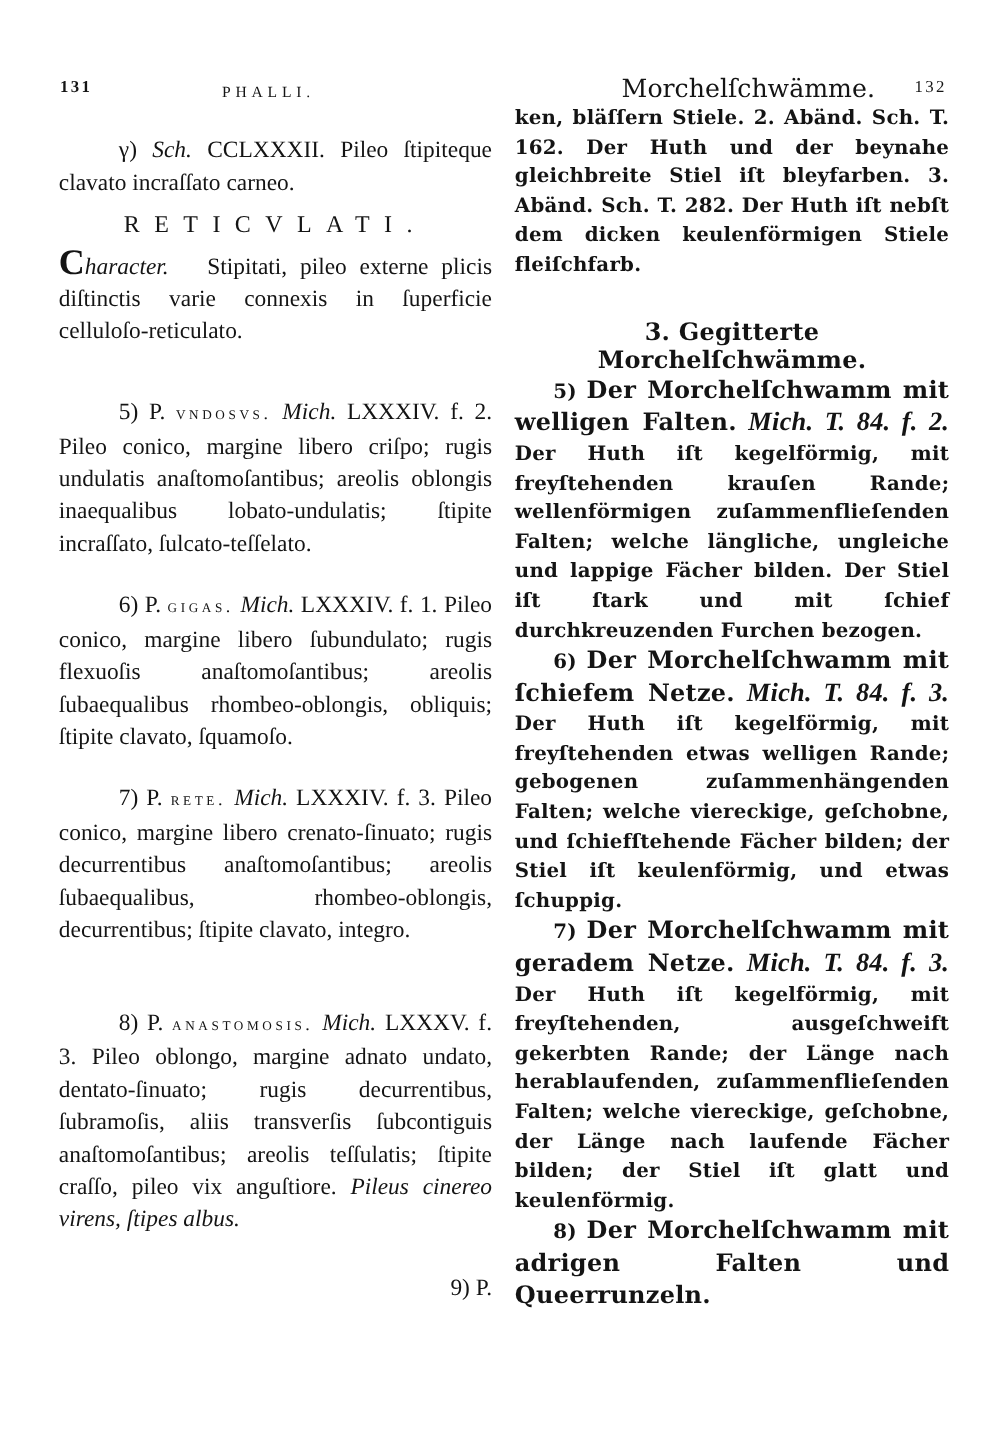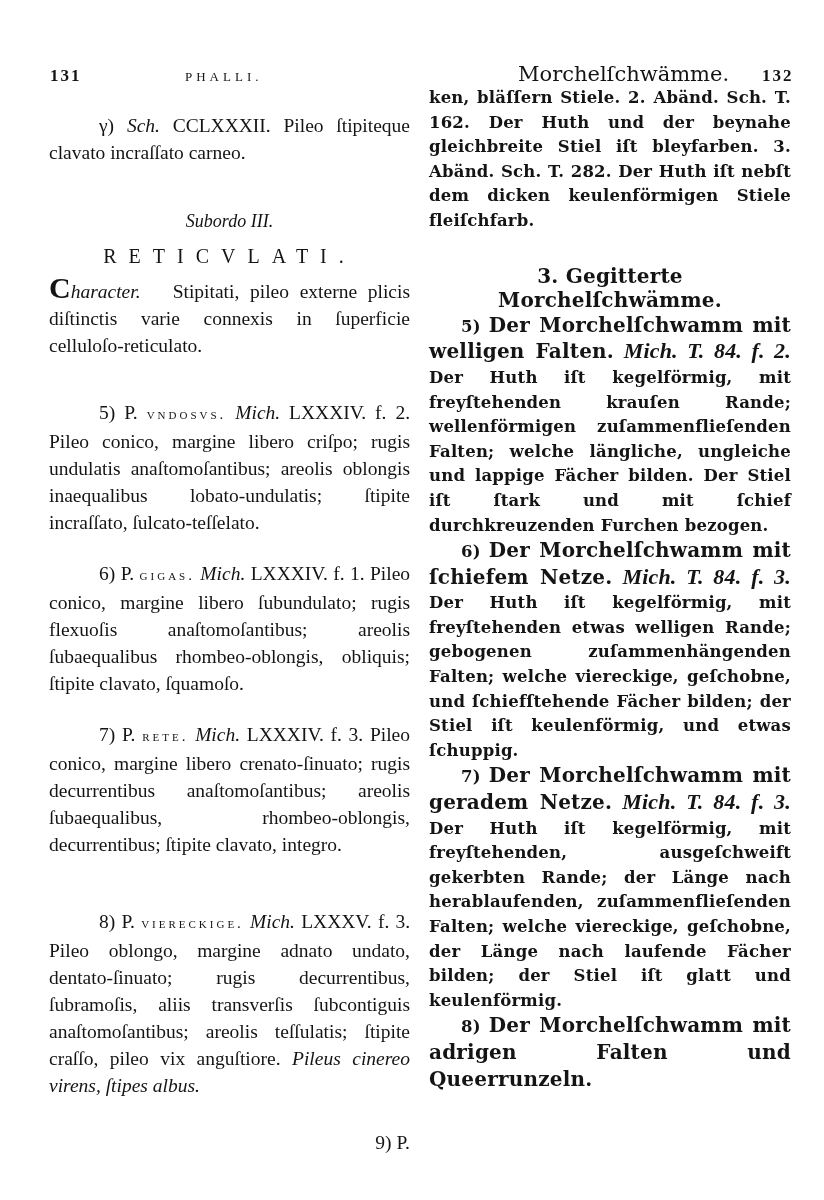--- a/index.html
+++ b/index.html
@@ -1,25 +1,25 @@
 <!DOCTYPE html>
 <html><head>
 <meta charset="utf-8">
 <style>
   html, body { margin: 0; padding: 0; background: #ffffff; }
   body { width: 824px; height: 1200px; position: relative; overflow: hidden; color: #141414; }
   .page { position: absolute; top: 0; height: 1200px; }
   .left { left: 0; width: 420px; }
   .right { left: 420px; width: 404px; }
   .serif { font-family: "Liberation Serif", "DejaVu Serif", serif; }
-  .head { position: absolute; top: 66px; font-size: 17px; }
+  .head { position: absolute; top: 66px; font-size: 14px; }
   .left .pnum { left: 50px; letter-spacing: 2px; font-weight: bold; }
   .left .rtitle { left: 185px; letter-spacing: 4px; font-size: 13px; top: 69px; }
   .right .rtitle { left: 98px; font-size: 21px; top: 62px; font-family: "DejaVu Serif", serif; }
-  .right .pnum { left: 342px; letter-spacing: 2px; font-weight: bold; }
+  .right .pnum { left: 342px; letter-spacing: 2px; font-weight: normal; }
 
   .col { position: absolute; font-size: 19.5px; line-height: 27px; text-align: justify; }
   .left .col { left: 49px; width: 361px; }
   .right .col { left: 9px; width: 362px; font-family: "DejaVu Serif", serif; font-size: 16.5px; line-height: 24.6px; font-weight: bold; letter-spacing: 0.2px; }
 
   .p { margin: 0; }
   .ind { text-indent: 50px; }
   .ind-r { text-indent: 32px; }
   .it { font-style: italic; }
   .sc { font-variant: small-caps; letter-spacing: 3px; font-size: 15px; }
@@ -38,21 +38,20 @@
   <div class="head pnum">131</div>
   <div class="head rtitle">PHALLI.</div>
 
   <div class="col" style="top:112px;">
     <p class="p ind">
       <span>γ)</span>
       <span class="it">Sch.</span>
       <span>CCLXXXII.  Pileo ſtipiteque clavato incraſſato carneo.</span>
     </p>
 
-    <p class="p center sub" style="margin-top:42px;">Subordo III.</p>
     <p class="p center spaced" style="margin-top:8px;">RETICVLATI.</p>
 
     <p class="p" style="margin-top:4px;">
       <span class="bigC">C</span><span class="it">haracter.</span>&nbsp;&nbsp;
       <span>Stipitati, pileo externe plicis diſtinctis varie connexis in ſuperficie celluloſo-reticulato.</span>
     </p>
 
     <p class="p ind" style="margin-top:40px;">
       <span>5)</span>
       <span>P.</span>
@@ -76,21 +75,21 @@
       <span>P.</span>
       <span class="sc">rete.</span>
       <span class="it">Mich.</span>
       <span>LXXXIV. f. 3.</span>
       <span>Pileo conico, margine libero crenato-ſinuato; rugis decurrentibus anaſtomoſantibus; areolis ſubaequalibus, rhombeo-oblongis, decurrentibus; ſtipite clavato, integro.</span>
     </p>
 
     <p class="p ind" style="margin-top:50px;">
       <span>8)</span>
       <span>P.</span>
-      <span class="sc">viereckige.</span>
+      <span class="sc">anastomosis.</span>
       <span class="it">Mich.</span>
       <span>LXXXV. f. 3.</span>
       <span>Pileo oblongo, margine adnato undato, dentato-ſinuato; rugis decurrentibus, ſubramoſis, aliis transverſis ſubcontiguis anaſtomoſantibus; areolis teſſulatis; ſtipite craſſo, pileo vix anguſtiore.</span>
       <span class="it">Pileus cinereo virens, ſtipes albus.</span>
     </p>
 
     <p class="p" style="margin-top:30px; text-align:right;">9) P.</p>
   </div>
 </div>
 

